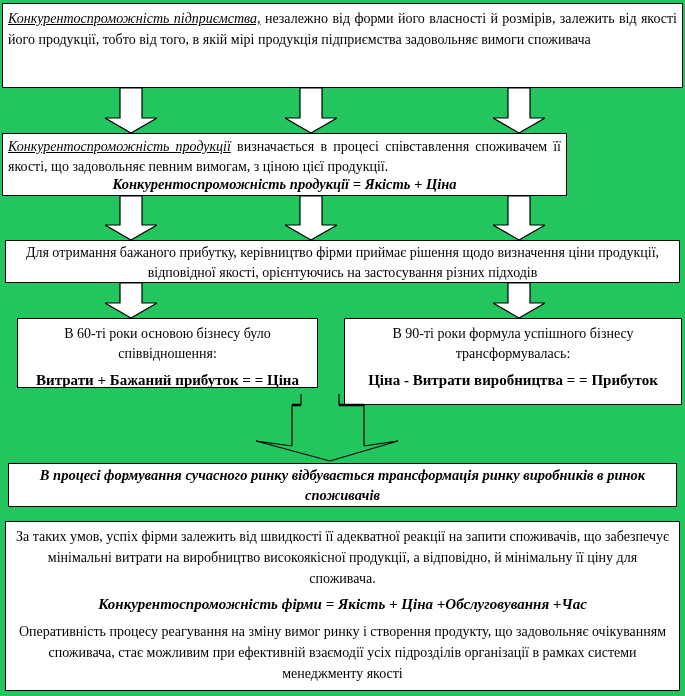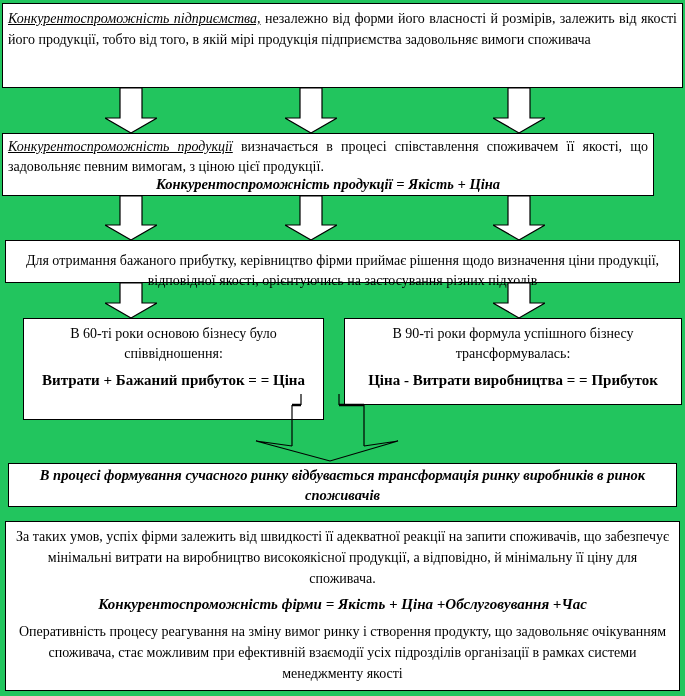--- a/index.html
+++ b/index.html
@@ -69,49 +69,49 @@
   <svg class="arrow-svg" style="left:105px; top:88px;" width="52" height="45" viewBox="0 0 52 45">
     <polygon points="15,0 15,30 0,30 26,45 52,30 37,30 37,0" fill="#ffffff" stroke="#000000" stroke-width="1.2"></polygon>
   </svg>
   <svg class="arrow-svg" style="left:285px; top:88px;" width="52" height="45" viewBox="0 0 52 45">
     <polygon points="15,0 15,30 0,30 26,45 52,30 37,30 37,0" fill="#ffffff" stroke="#000000" stroke-width="1.2"></polygon>
   </svg>
   <svg class="arrow-svg" style="left:493px; top:88px;" width="52" height="45" viewBox="0 0 52 45">
     <polygon points="15,0 15,30 0,30 26,45 52,30 37,30 37,0" fill="#ffffff" stroke="#000000" stroke-width="1.2"></polygon>
   </svg>
 
-  <div class="box" style="left:2px; top:133px; width:652px; height:63px;">
+  <div class="box" style="left:2px; top:133px; width:565px; height:63px;">
     <div class="jtext" style="padding:3px 5px 0 5px; line-height:19.5px;">
       <span class="lead">Конкурентоспроможність продукції</span><span> визначається в процесі співставлення споживачем її якості, що задовольняє певним вимогам, з ціною цієї продукції.</span>
     </div>
     <div class="formula" style="margin-top:0;">Конкурентоспроможність продукції = Якість + Ціна</div>
   </div>
 
   <svg class="arrow-svg" style="left:105px; top:196px;" width="52" height="44" viewBox="0 0 52 44">
     <polygon points="15,0 15,29 0,29 26,44 52,29 37,29 37,0" fill="#ffffff" stroke="#000000" stroke-width="1.2"></polygon>
   </svg>
   <svg class="arrow-svg" style="left:285px; top:196px;" width="52" height="44" viewBox="0 0 52 44">
     <polygon points="15,0 15,29 0,29 26,44 52,29 37,29 37,0" fill="#ffffff" stroke="#000000" stroke-width="1.2"></polygon>
   </svg>
   <svg class="arrow-svg" style="left:493px; top:196px;" width="52" height="44" viewBox="0 0 52 44">
     <polygon points="15,0 15,29 0,29 26,44 52,29 37,29 37,0" fill="#ffffff" stroke="#000000" stroke-width="1.2"></polygon>
   </svg>
 
-  <div class="box ctext" style="left:5px; top:240px; width:675px; height:43px; padding:10px 8px;">
+  <div class="box ctext" style="left:5px; top:240px; width:675px; height:43px; padding:2px 8px;">
     <span>Для отримання бажаного прибутку, керівництво фірми приймає рішення щодо визначення ціни продукції, відповідної якості, орієнтуючись на застосування різних підходів</span>
   </div>
 
   <svg class="arrow-svg" style="left:105px; top:283px;" width="52" height="35" viewBox="0 0 52 35">
     <polygon points="15,0 15,20 0,20 26,35 52,20 37,20 37,0" fill="#ffffff" stroke="#000000" stroke-width="1.2"></polygon>
   </svg>
   <svg class="arrow-svg" style="left:493px; top:283px;" width="52" height="35" viewBox="0 0 52 35">
     <polygon points="15,0 15,20 0,20 26,35 52,20 37,20 37,0" fill="#ffffff" stroke="#000000" stroke-width="1.2"></polygon>
   </svg>
 
-  <div class="box" style="left:23px; top:318px; width:301px; height:102px;">
+  <div class="box" style="left:17px; top:318px; width:301px; height:70px;">
     <div class="ctext" style="padding:5px 14px 0 14px;">В 60-ті роки основою бізнесу було співвідношення:</div>
     <div class="formula-upright" style="margin-top:9px;">Витрати + Бажаний прибуток = = Ціна</div>
   </div>
 
   <div class="box" style="left:344px; top:318px; width:338px; height:87px;">
     <div class="ctext" style="padding:5px 20px 0 20px;">В 90-ті роки формула успішного бізнесу трансформувалась:</div>
     <div class="formula-upright" style="margin-top:9px;">Ціна - Витрати виробництва = = Прибуток</div>
   </div>
 
   <svg class="arrow-svg" style="left:246px; top:388px;" width="170" height="76" viewBox="0 0 170 76">

